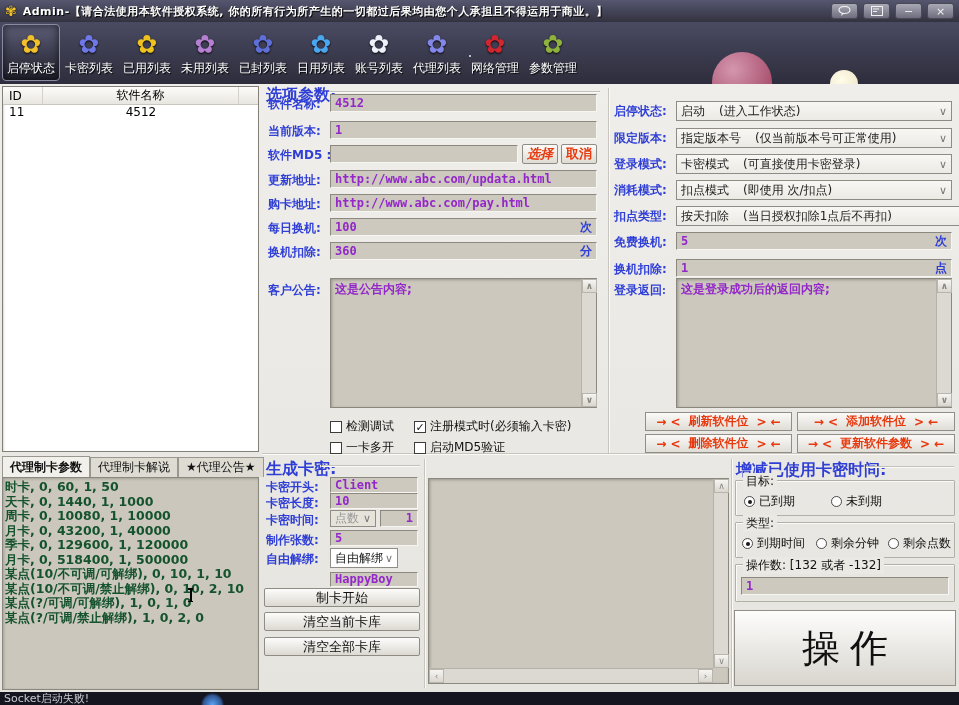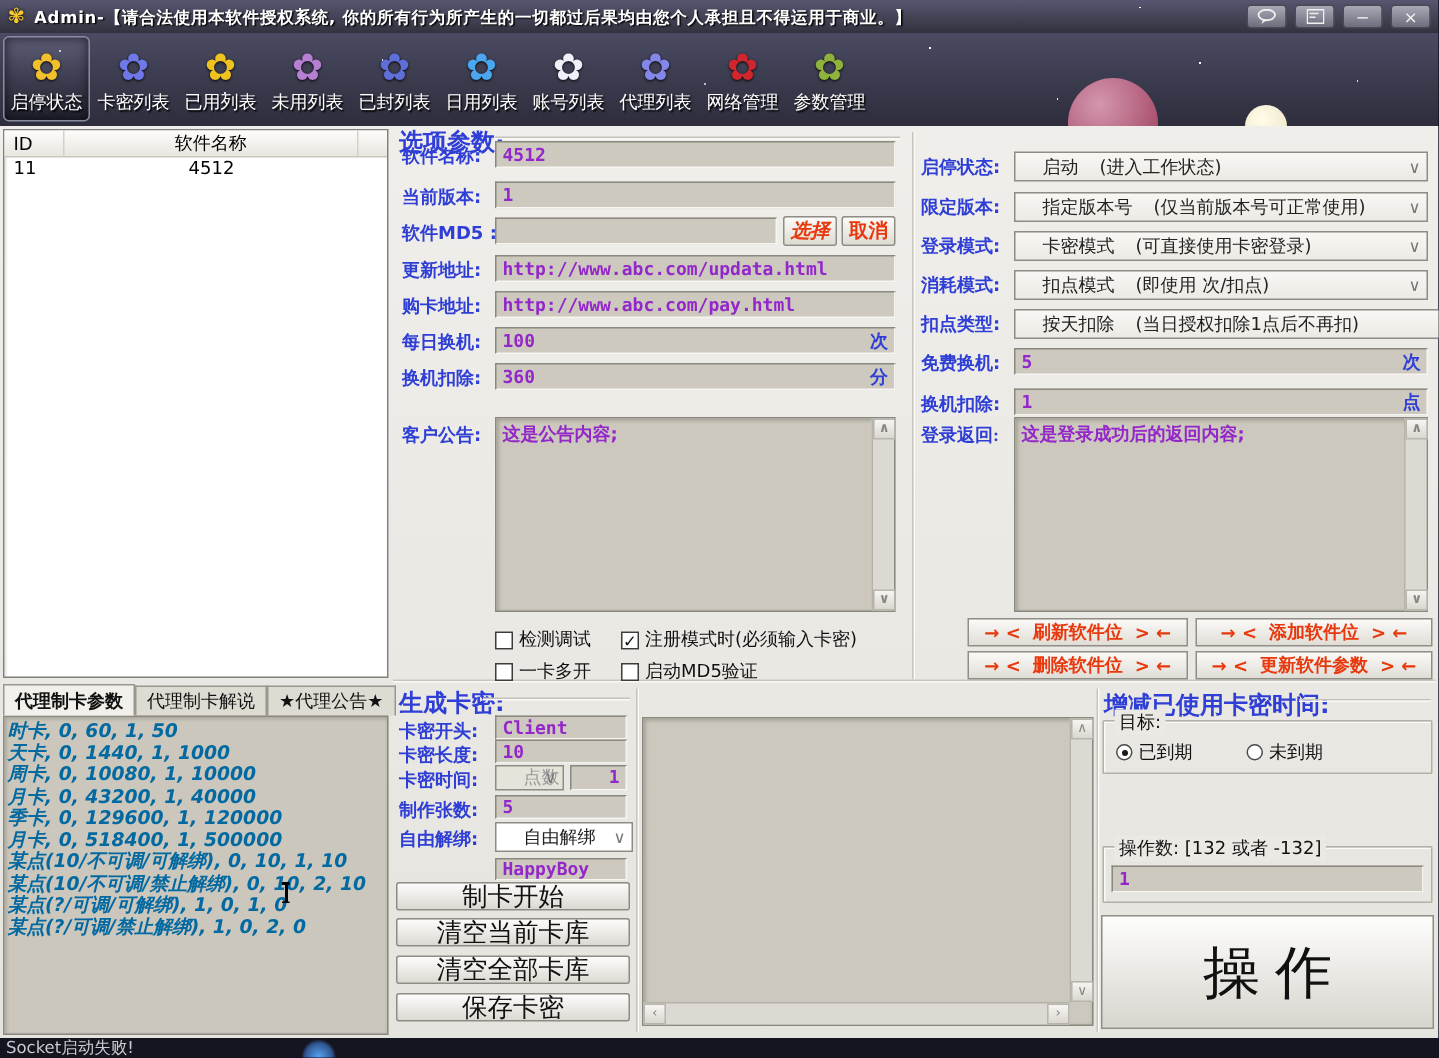--- a/index.html
+++ b/index.html
@@ -81,21 +81,21 @@
   .fld { position:absolute; height:18px; background:#cdc9bf;
     border:1px solid; border-color:#8a887f #f6f5f1 #f6f5f1 #8a887f;
     color:#9327c9; font-weight:bold; font-family:"DejaVu Sans Mono","Liberation Mono",monospace;
     font-size:12px; line-height:16px; padding:0 4px; white-space:nowrap; overflow:hidden; }
   .fld .unit { position:absolute; right:4px; top:0; color:#2f3fd6; font-weight:bold;
     font-family:"DejaVu Sans","Liberation Sans",sans-serif; }
   .mini-btn { position:absolute; height:20px; border:1px solid #8e8c84; border-radius:2px;
     background:linear-gradient(#fcfbf9,#dedbd3); color:#e8380d; font-weight:bold; font-size:13px;
     display:flex; align-items:center; justify-content:center; }
   .dd { position:absolute; height:20px; background:linear-gradient(#f8f7f4,#eceae4);
-    border:1px solid #8e8c84; color:#222; font-size:12px; line-height:18px; padding:0 18px;
+    border:1px solid #8e8c84; color:#222; font-size:12px; line-height:18px; padding:0 4px;
     white-space:nowrap; overflow:hidden; }
   .dd .hint { margin-left:14px; }
   .dd .chev { position:absolute; right:4px; top:1px; color:#777; font-size:11px; }
   .ta { position:absolute; background:#ccc8bd; border:1px solid #8a887f;
     box-shadow:inset 1px 1px 3px rgba(0,0,0,.25); color:#9327c9; font-weight:bold; font-size:12px;
     padding:2px 18px 2px 4px; }
   .vsb { position:absolute; right:0; top:0; bottom:0; width:15px; background:#dcd9d2;
     border-left:1px solid #b5b2aa; display:flex; flex-direction:column; justify-content:space-between; }
   .hsb { position:absolute; left:0; right:15px; bottom:0; height:15px; background:#dcd9d2;
     border-top:1px solid #b5b2aa; display:flex; justify-content:space-between; }
@@ -114,32 +114,32 @@
 
   
   .tab-panel { position:absolute; left:2px; top:372px; width:257px; height:234px; }
   .tab-bar { display:flex; height:21px; align-items:flex-end; }
   .tab { height:20px; padding:0 7px; font-size:12px; color:#111; border:1px solid #9a978f;
     border-bottom:none; background:#dedbd3; display:flex; align-items:center; white-space:nowrap; }
   .tab.active { height:21px; background:#f2f0eb; font-weight:bold; position:relative; z-index:2; }
   .tab-body { position:absolute; left:0; top:21px; right:0; bottom:0; background:#cbc7bc;
     border:1px solid #8a887f; box-shadow:inset 1px 1px 3px rgba(0,0,0,.2); padding:2px 0 0 2px;
     overflow:hidden; }
-  .agent-line { color:#0369a1; font-weight:bold; font-size:12.5px; line-height:14.5px;
-    white-space:nowrap;font-style:italic; }
+  .agent-line { color:#14532d; font-weight:bold; font-size:12.5px; line-height:14.5px;
+    white-space:nowrap; }
   .ibeam { position:absolute; left:183px; top:110px; width:9px; height:14px; }
   .ibeam::before, .ibeam::after { content:""; position:absolute; left:2px; width:5px; height:1.5px;
     background:#000; }
   .ibeam::before { top:0; } .ibeam::after { bottom:0; }
   .ibeam span { position:absolute; left:4px; top:0; width:1.5px; height:14px; background:#000;
     display:block; }
 
   
   .gbtn { position:absolute; left:264px; width:156px; height:19px; border:1px solid #8e8c84;
-    border-radius:2px; background:linear-gradient(#fdfcfb,#dcd9d2); color:#111; font-size:17px;
+    border-radius:2px; background:linear-gradient(#fdfcfb,#dcd9d2); color:#111; font-size:13px;
     display:flex; align-items:center; justify-content:center; }
 
   
   .outbox { position:absolute; left:428px; top:394px; width:301px; height:206px;
     border:1px solid #8a887f; background:#ccc8bd; box-shadow:inset 1px 1px 3px rgba(0,0,0,.25); }
 
   
   .gbox { position:absolute; border:1px solid #b3b0a8; box-shadow:inset 1px 1px 0 #fbfaf7;
     border-radius:1px; }
   .gbox .legend { position:absolute; top:-8px; left:7px; background:#ebe9e4; padding:0 3px;
@@ -418,31 +418,30 @@
   <div class="dd" style="left:330px; top:426px; width:46px; height:17px; line-height:15px; color:#999; background:#e6e3db;">
     <span>点数</span>
     <span class="chev" style="top:0;">∨</span>
   </div>
   <div class="fld" style="left:380px; top:426px; width:38px; height:17px; line-height:15px; text-align:right;">1</div>
 
   <div class="lbl" style="left:266px; top:448px;">制作张数:</div>
   <div class="fld" style="left:330px; top:446px; width:88px; height:16px; line-height:14px;">5</div>
 
   <div class="lbl" style="left:266px; top:467px;">自由解绑:</div>
-  <div class="dd" style="left:330px; top:464px; width:92px; height:20px; background:#fff;">
+  <div class="dd" style="left:330px; top:464px; width:68px; height:20px; background:#fff;">
     <span>自由解绑</span>
     <span class="chev">∨</span>
   </div>
 
   <div class="fld" style="left:330px; top:488px; width:88px; height:15px; line-height:13px;">HappyBoy</div>
 
   <div class="gbtn" style="top:504px;">制卡开始</div>
   <div class="gbtn" style="top:528px;">清空当前卡库</div>
   <div class="gbtn" style="top:553px;">清空全部卡库</div>
-  <div class="gbtn" style="top:578px;">保存卡密</div>
 
   <div class="outbox">
     <div class="vsb" style="bottom:15px;">
       <div class="sb-arrow">∧</div>
       <div class="sb-arrow">∨</div>
     </div>
     <div class="hsb">
       <div class="sb-arrow">‹</div>
       <div class="sb-arrow">›</div>
     </div>
@@ -456,20 +455,35 @@
     <div class="radio-row" style="left:8px; top:12px;">
       <span class="radio checked"></span>
       <span>已到期</span>
     </div>
     <div class="radio-row" style="left:95px; top:12px;">
       <span class="radio"></span>
       <span>未到期</span>
     </div>
   </div>
 
+  <div class="gbox" style="left:735px; top:438px; width:220px; height:36px;">
+    <span class="legend">类型:</span>
+    <div class="radio-row" style="left:6px; top:12px;">
+      <span class="radio checked"></span>
+      <span>到期时间</span>
+    </div>
+    <div class="radio-row" style="left:80px; top:12px;">
+      <span class="radio"></span>
+      <span>剩余分钟</span>
+    </div>
+    <div class="radio-row" style="left:152px; top:12px;">
+      <span class="radio"></span>
+      <span>剩余点数</span>
+    </div>
+  </div>
 
   <div class="gbox" style="left:735px; top:480px; width:220px; height:38px;">
     <span class="legend">操作数: [132 或者 -132]</span>
     <div class="fld" style="left:5px; top:12px; width:208px; height:18px;">1</div>
   </div>
 
   <div class="op-btn">操作</div>
 </div>
 
 <div class="statusbar">

